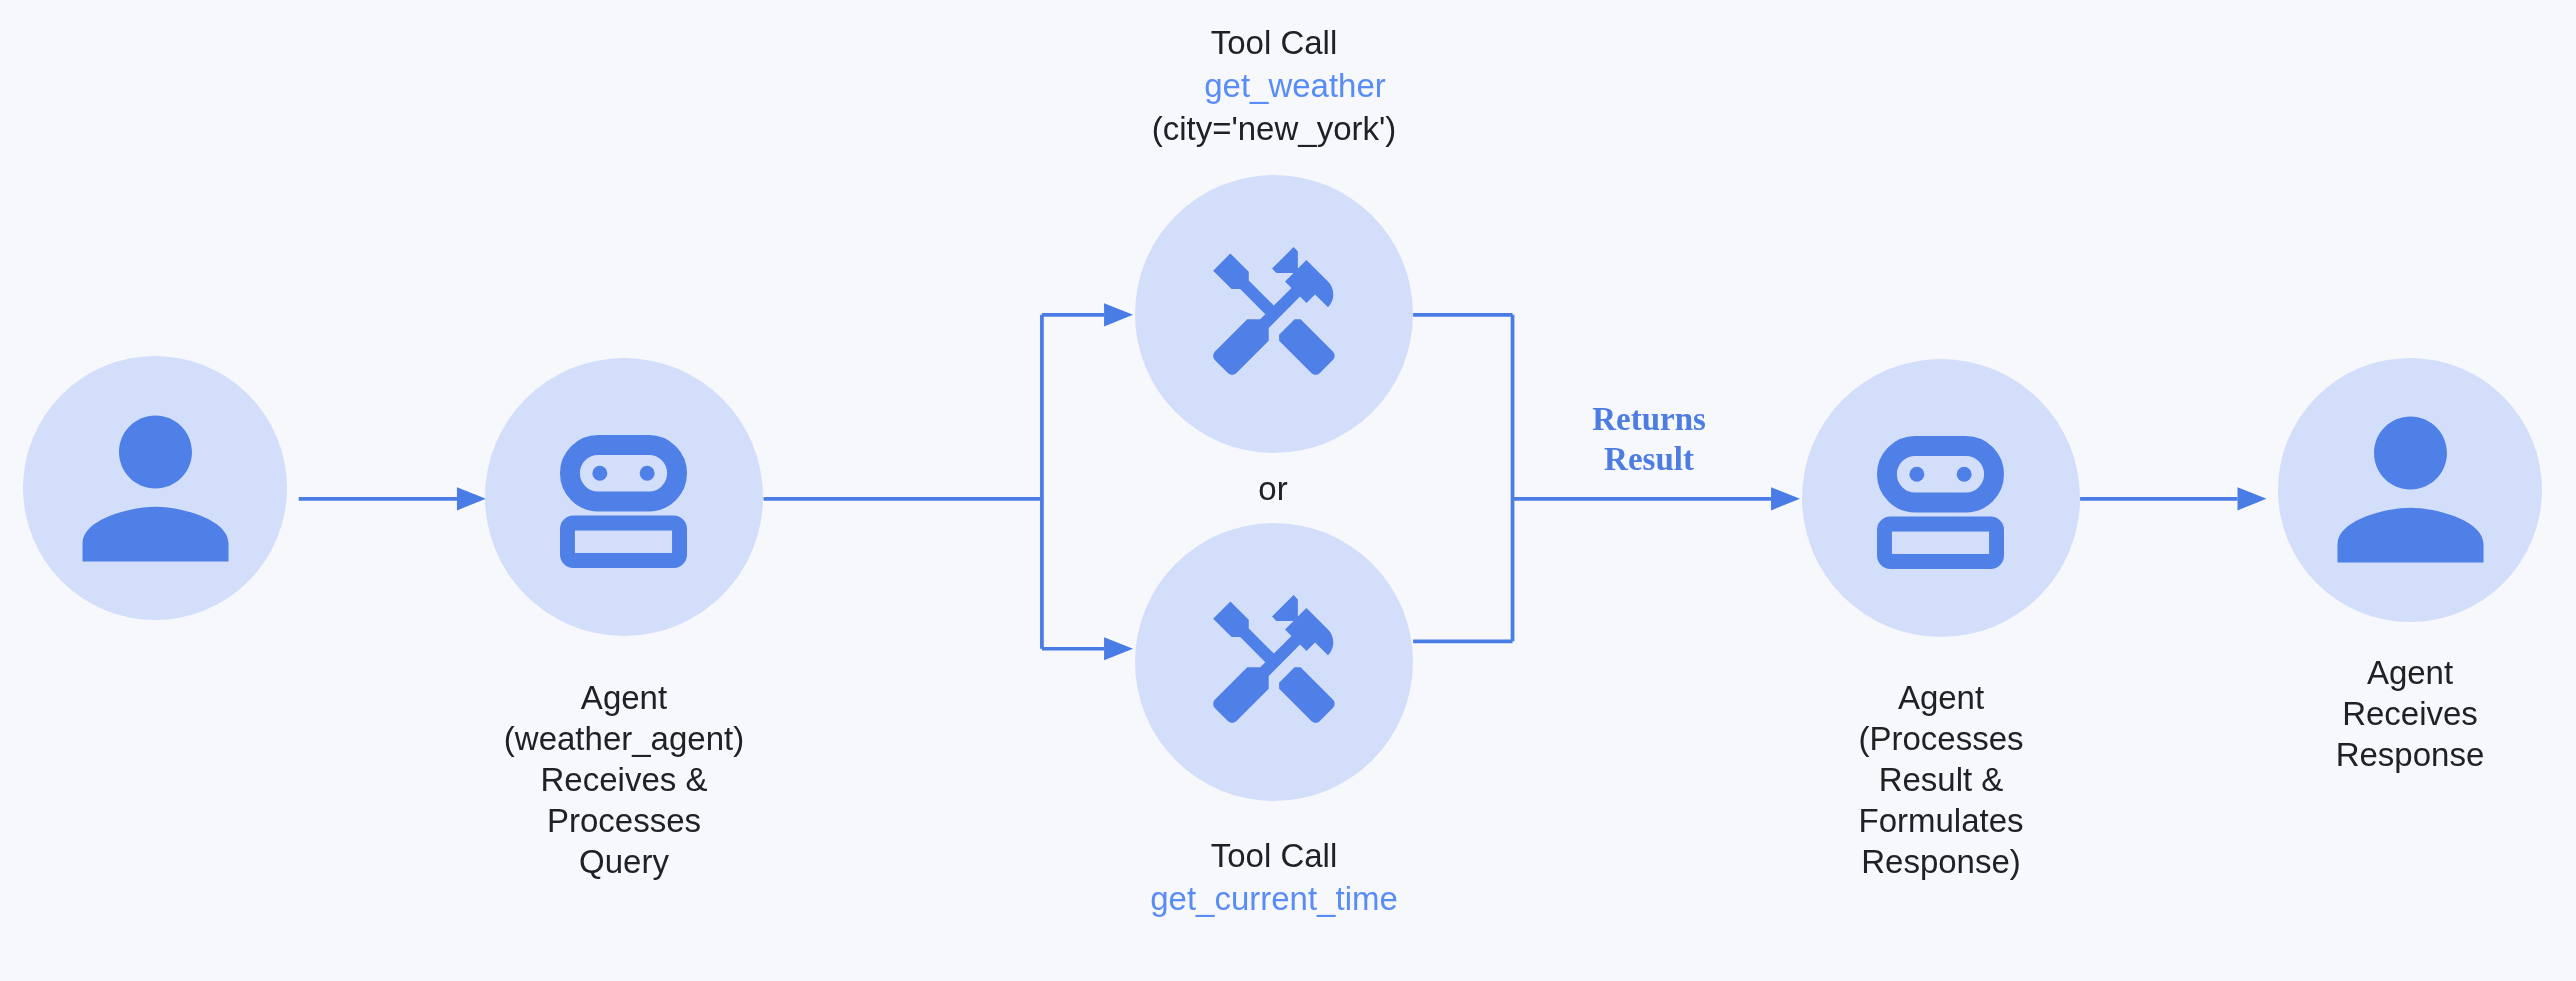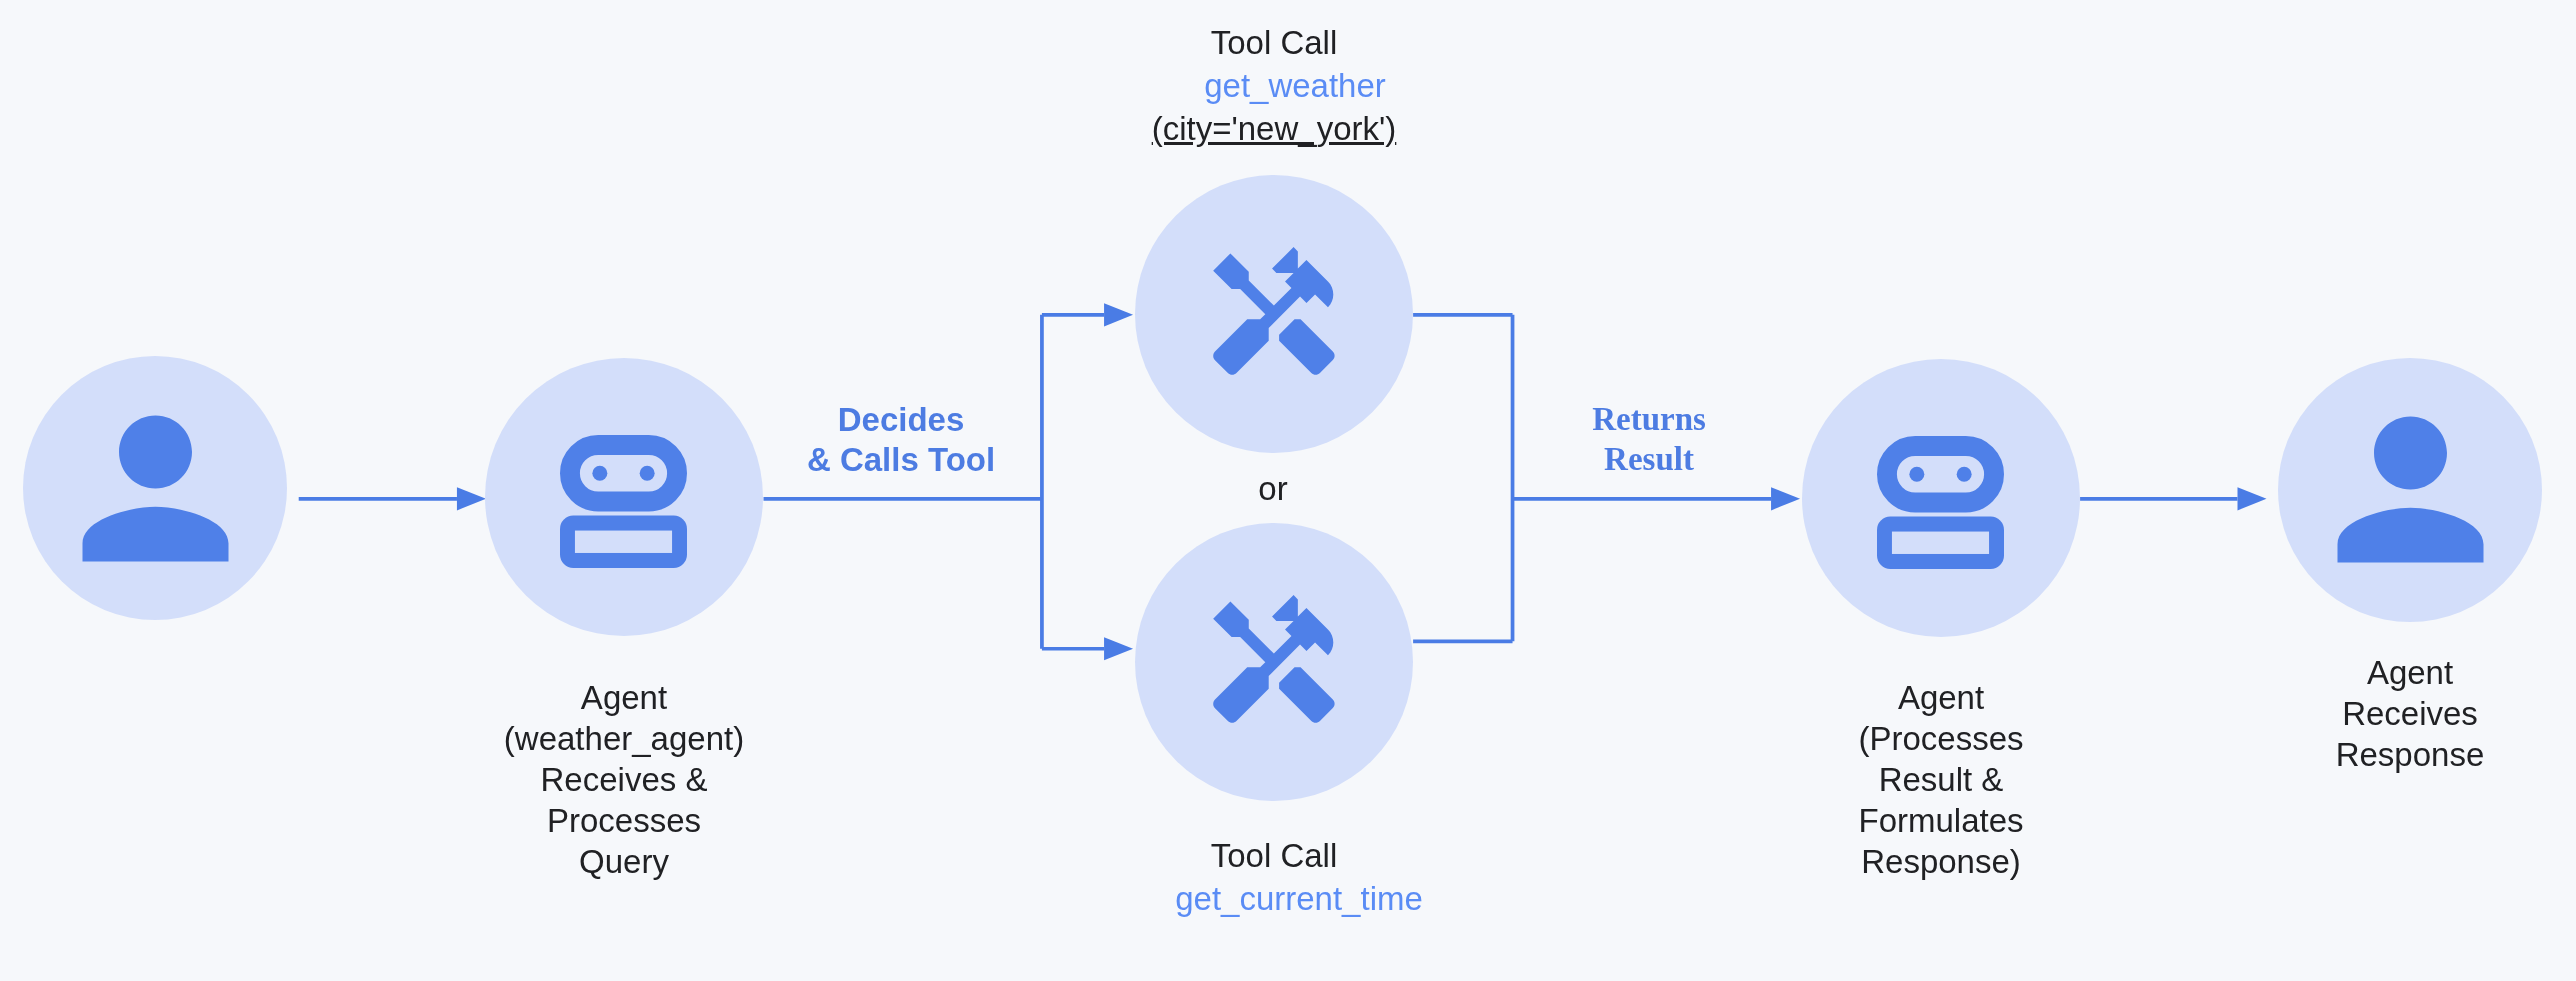--- a/index.html
+++ b/index.html
@@ -101,30 +101,28 @@
     <rect class="ink" x="0" y="97" width="153" height="63" rx="16"></rect>
     <rect class="hole" x="18" y="115" width="117" height="27"></rect>
   </svg>
 
   <svg class="icon" style="left:2301px; top:380px;" width="219" height="219" viewBox="0 0 24 24">
     <path class="ink" d="M12 12c2.21 0 4-1.79 4-4s-1.79-4-4-4-4 1.79-4 4 1.79 4 4 4zm0 2c-2.67 0-8 1.34-8 4v2h16v-2c0-2.66-5.33-4-8-4z"></path>
   </svg>
 
   <div class="lbl" style="left:1274px; top:22.4px;">Tool Call</div>
   <div class="lbl code" style="left:1274px; top:65px;margin-left:21px;">get_weather</div>
-  <div class="lbl" style="left:1274px; top:108px;text-decoration:underline;">(city='new_york')</div>
+  <div class="lbl" style="left:1274px; top:108px;">(city='new_york')</div>
 
-  <div class="lbl blue-bold" style="left:901px; top:400px;">Decides
-&amp; Calls Tool</div>
   <div class="lbl" style="left:1273px; top:468px;">or</div>
   <div class="lbl blue-bold" style="left:1649px; top:399px;font-family:Liberation Serif, serif;">Returns
 Result</div>
 
   <div class="lbl" style="left:1274px; top:835px;">Tool Call</div>
-  <div class="lbl code" style="left:1274px; top:878px;margin-left:25px;">get_current_time</div>
+  <div class="lbl code" style="left:1274px; top:878px;">get_current_time</div>
 
   <div class="lbl" style="left:624px; top:677px;">Agent
 (weather_agent)
 Receives &amp;
 Processes
 Query</div>
   <div class="lbl" style="left:1941px; top:677px;">Agent
 (Processes
 Result &amp;
 Formulates

